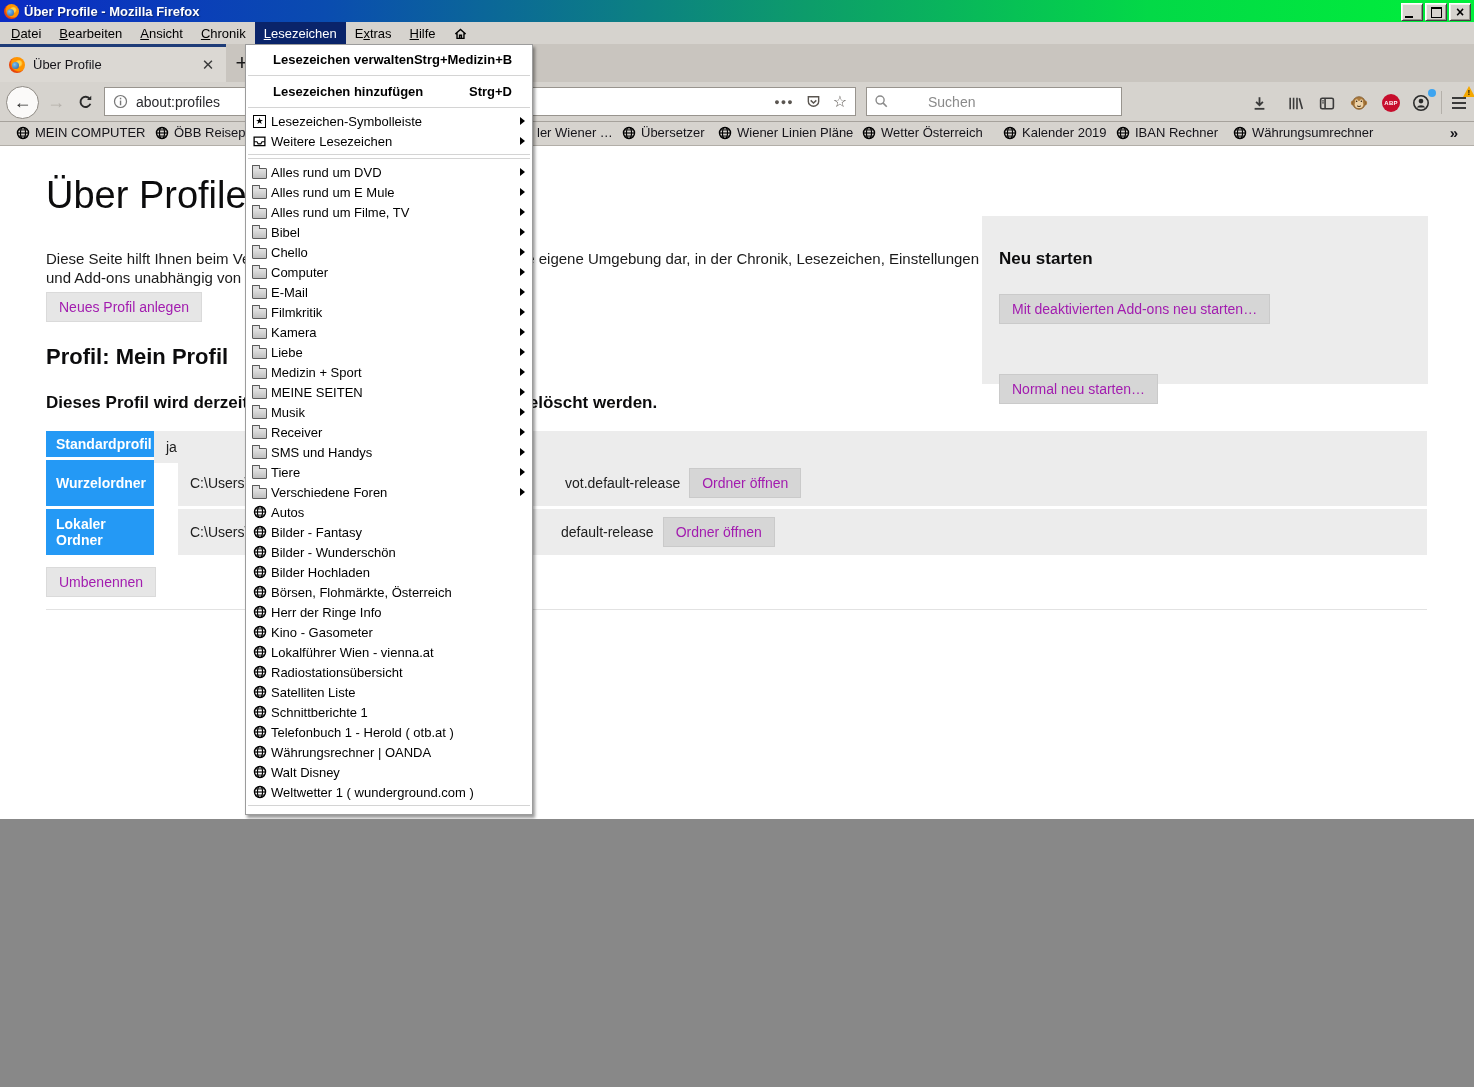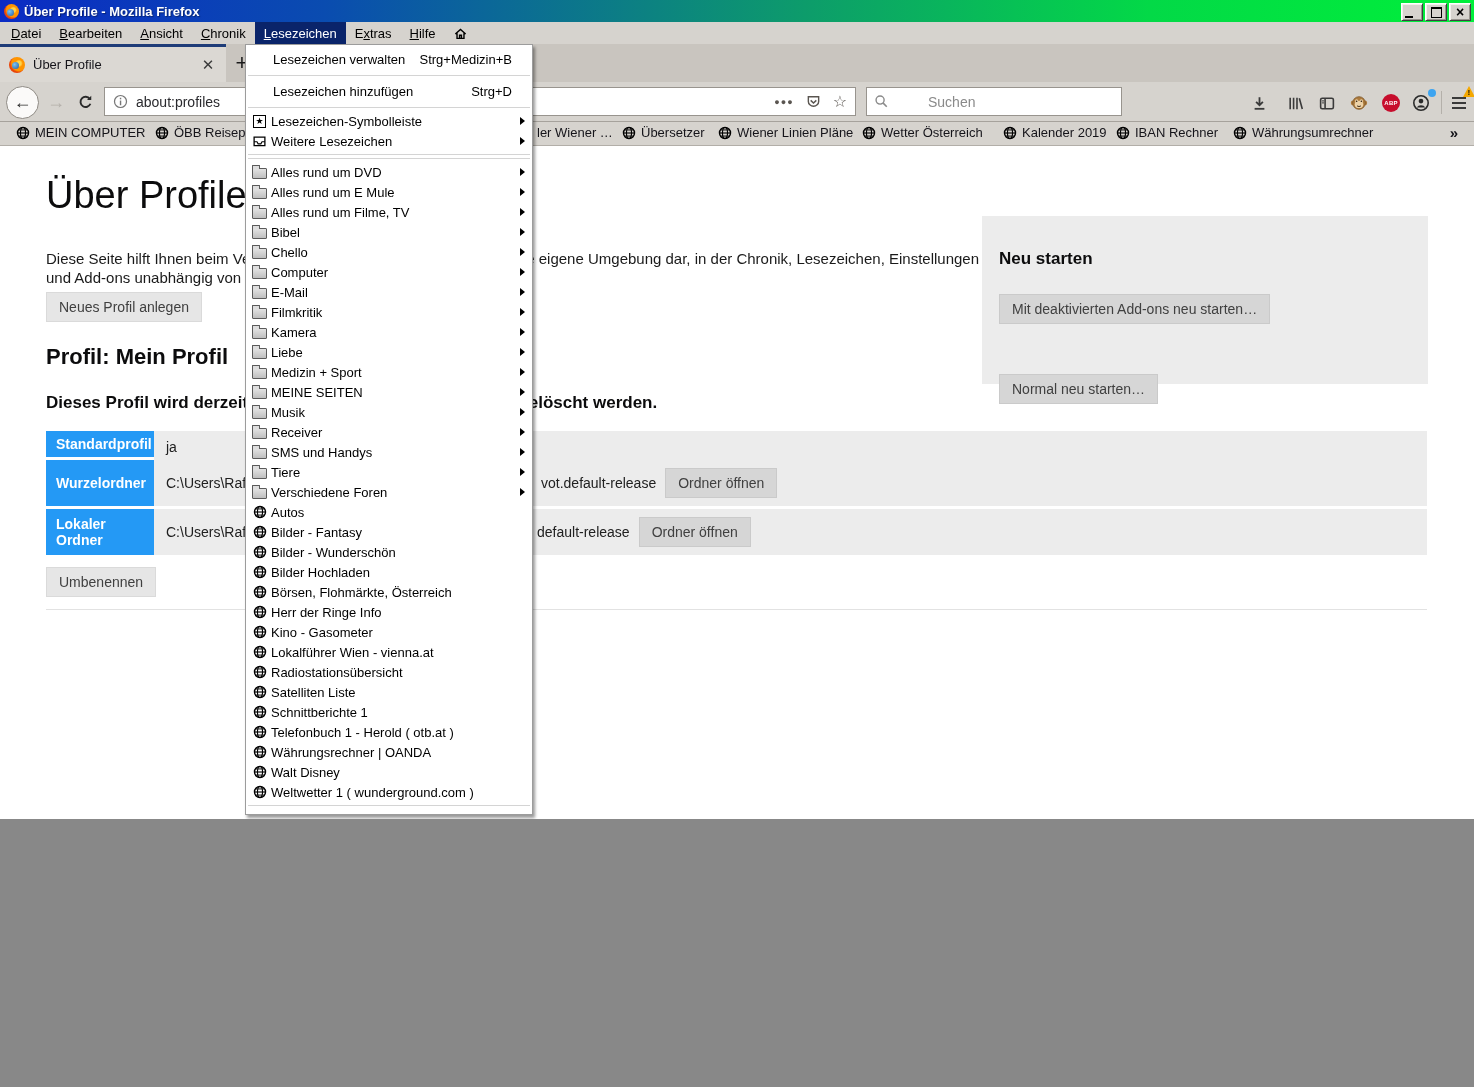--- a/index.html
+++ b/index.html
@@ -73,39 +73,39 @@
   .folder-ic{width:15px;height:11px;background:linear-gradient(#e2e2e2,#bfbfbf);border:1px solid #5a5a5a;
     border-radius:1px;position:relative;margin-top:3px;box-sizing:border-box;}
   .folder-ic::before{content:"";position:absolute;top:-4px;left:-1px;width:6px;height:3px;background:#dedede;
     border:1px solid #5a5a5a;border-bottom:none;border-radius:1px 1px 0 0;}
   
   .menupopup{position:absolute;left:245px;top:44px;width:288px;box-sizing:border-box;background:#fff;
     border:1px solid #9c9c9c;box-shadow:2px 3px 3px rgba(0,0,0,.4);padding:2px 0 5px;z-index:50;font-size:13px;color:#000;}
   .mi{display:flex;align-items:center;height:20px;padding:0 7px 0 4px;white-space:nowrap;}
   .mi .ic{width:19px;flex:none;display:flex;align-items:center;justify-content:center;}
   .mi .lb{margin-left:2px;}
-  .mi.cmd{height:25px;padding-left:25px;}
+  .mi.cmd{height:25px;padding-left:25px;font-weight:bold;}
   .mi.cmd .sc{margin-left:auto;margin-right:13px;}
   .mi.big{height:24px;}
   .mi .arrow{margin-left:auto;width:0;height:0;border-left:5px solid #000;border-top:4px solid transparent;border-bottom:4px solid transparent;}
   .msep{border-top:1px solid #d4d4d4;margin:3px 2px;}
   
   .content{position:absolute;left:0;top:146px;width:100%;height:941px;background:#fff;color:#1a1a1a;}
   .h1{position:absolute;left:46px;top:28px;font-size:38px;font-weight:400;color:#0c0c0d;}
   .intro{position:absolute;left:46px;top:103px;font-size:15px;line-height:19px;color:#1a1a1a;}
-  .btn{font-family:inherit;font-size:14px;color:#404040;padding:6px 12px;cursor:default;}
+  .btn{font-family:inherit;font-size:14px;color:#a21caf;padding:6px 12px;cursor:default;}
   .btn-light{background:#e6e6e6;border:1px solid #dadada;}
   .btn-gray{background:#d6d6d6;border:1px solid #cacaca;}
   .create-btn{position:absolute;left:46px;top:146px;}
   .h2{position:absolute;left:46px;top:198px;font-size:22px;font-weight:bold;color:#0c0c0d;}
   .notice{position:absolute;left:46px;top:247px;font-size:17px;font-weight:bold;color:#0c0c0d;}
   .ptable{position:absolute;left:46px;top:285px;width:1381px;}
   .trow{display:flex;margin-bottom:3px;}
   .trow.r1{height:26px;}
-  .trow.rbig{height:46px;}
+  .trow.rbig{height:46px;gap:24px;}
   .tlabel{width:108px;flex:none;background:#2499f5;color:#fff;font-weight:bold;font-size:14px;
     display:flex;align-items:center;padding:0 10px;box-sizing:border-box;}
   .tval{flex:1;background:#ececec;display:flex;align-items:center;padding:16px 12px;font-size:14px;position:relative;color:#202020;}
   .tval-right{position:absolute;display:flex;align-items:center;gap:9px;}
   .rename-btn{position:absolute;left:46px;top:421px;}
   .hrule{position:absolute;left:46px;top:463px;width:1381px;height:1px;background:#e2e2e2;}
   .restart{position:absolute;left:982px;top:70px;width:446px;height:168px;background:#ececec;}
   .restart .rtitle{position:absolute;left:17px;top:33px;font-size:17px;font-weight:bold;color:#0c0c0d;}
   .restart .rb1{position:absolute;left:17px;top:78px;}
   .restart .rb2{position:absolute;left:17px;top:118px;margin-top:40px;}

